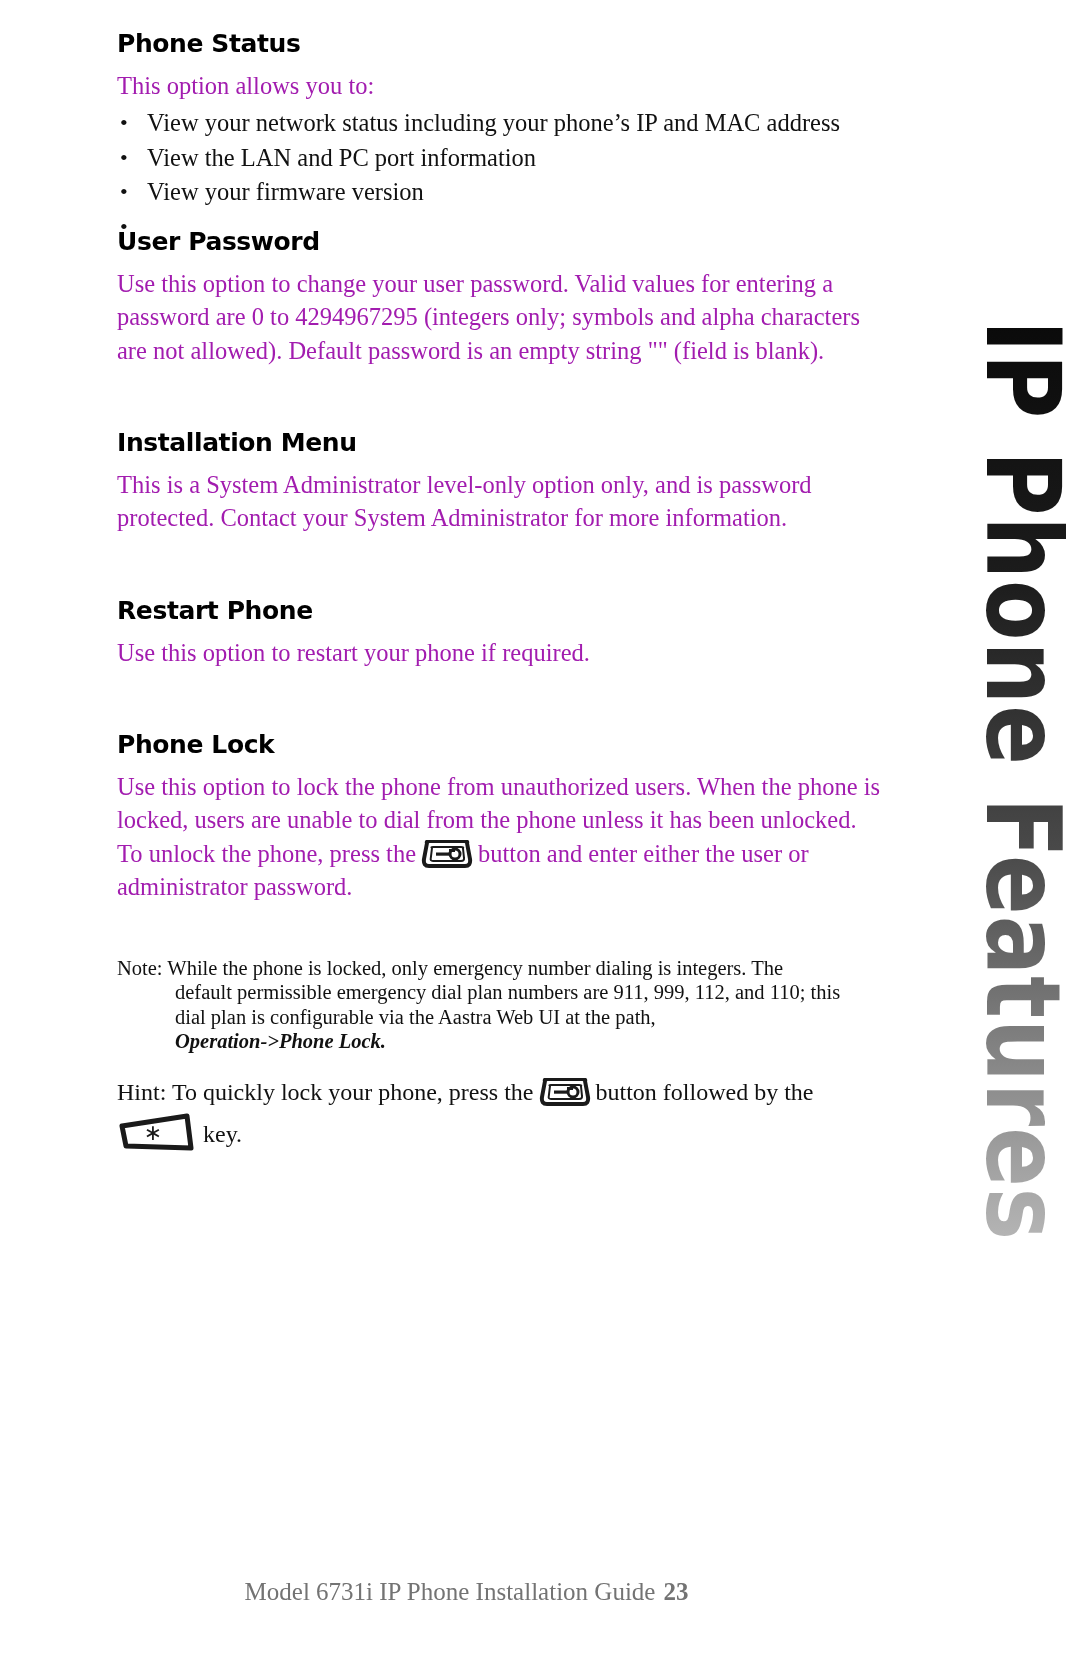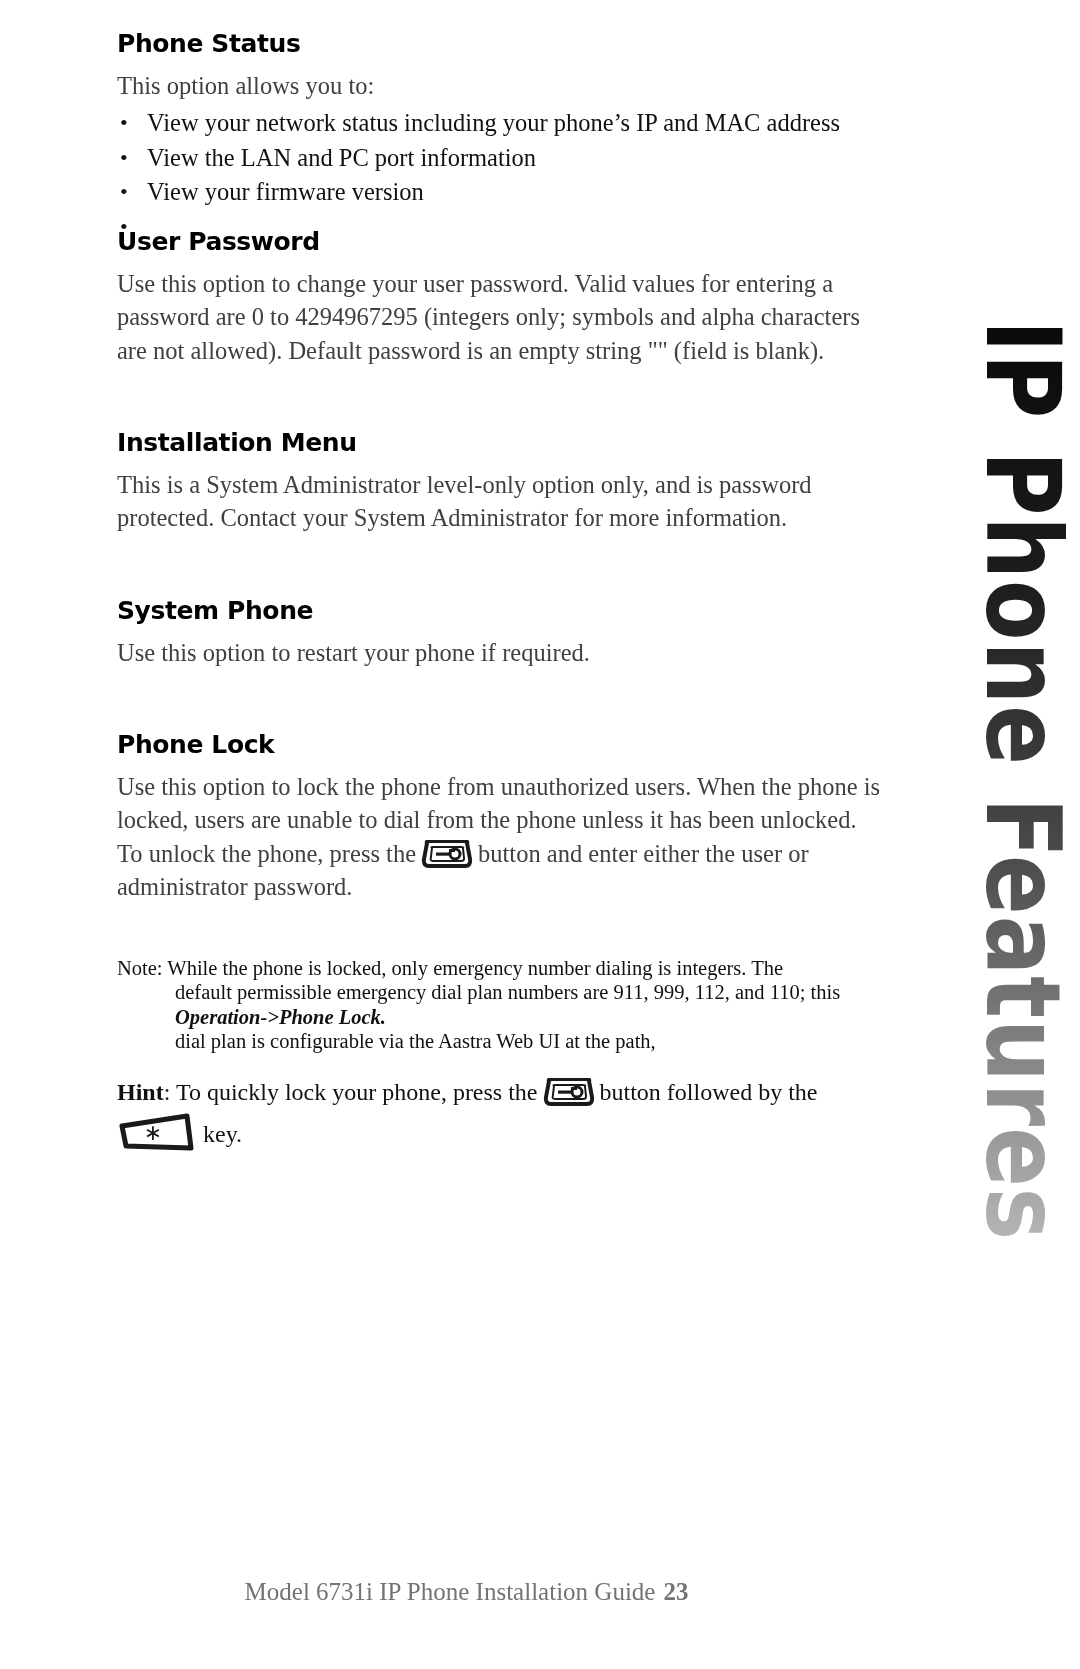--- a/index.html
+++ b/index.html
@@ -39,21 +39,21 @@
     margin: 0 0 10px 0;
     line-height: 1.15;
     color: #000;
   }
 
   p.body-text {
     font-family: "Liberation Serif", "DejaVu Serif", serif;
     font-size: 24.5px;
     line-height: 33.5px;
     margin: 0 16px 4px 0;
-    color: #404040;
+    color: #a21caf;
   }
 
   ul.bullets {
     list-style: none;
     margin: 2px 0 0 0;
     padding: 0;
   }
   ul.bullets li {
     font-family: "Liberation Serif", "DejaVu Serif", serif;
     font-size: 24.5px;
@@ -100,21 +100,21 @@
     font-style: italic;
     font-weight: bold;
   }
 
   .hint-block {
     font-family: "Liberation Serif", "DejaVu Serif", serif;
     font-size: 24px;
     line-height: 40px;
     color: #111;
   }
-  .hint-label { font-weight: bold; }
+  .hint-label { font-weight: normal; }
 
   
   .key-icon {
     display: inline-block;
     vertical-align: -6px;
     margin: 0 5px;
   }
   .key-icon svg { display: block; }
 
   .star-key {
@@ -202,21 +202,21 @@
     <h2 class="section-head">User Password</h2>
     <p class="body-text">Use this option to change your user password. Valid values for entering a password are 0 to 4294967295 (integers only; symbols and alpha characters are not allowed). Default password is an empty string "" (field is blank).</p>
 
     <div class="gap-xl"></div>
 
     <h2 class="section-head">Installation Menu</h2>
     <p class="body-text">This is a System Administrator level-only option only, and is password protected. Contact your System Administrator for more information.</p>
 
     <div class="gap-xl"></div>
 
-    <h2 class="section-head">System Phone</h2>
+    <h2 class="section-head">Restart Phone</h2>
     <p class="body-text">Use this option to restart your phone if required.</p>
 
     <div class="gap-xl"></div>
 
     <h2 class="section-head">Phone Lock</h2>
 
     <p class="body-text">
       <span>Use this option to lock the phone from unauthorized users.  When the phone is locked, users are unable to dial from the phone unless it has been unlocked.  To unlock the phone, press the</span><span class="key-icon"><svg width="52" height="28" viewBox="0 0 52 28">
           <path d="M6,3 Q5,1 9,1 L43,1 Q47,1 46,3 L49,19 Q50,26 44,26 L8,26 Q2,26 3,19 Z" fill="none" stroke="#1a1a1a" stroke-width="4" stroke-linejoin="round"></path>
           <path d="M11,8 Q9.5,7 12,7 L40,7 Q43,7 42,8.5 L43,18 Q43.5,21 40,21 L12,21 Q9,21 9.8,18 Z" fill="none" stroke="#1a1a1a" stroke-width="2" stroke-linejoin="round"></path>
@@ -225,22 +225,22 @@
           <rect x="28" y="9" width="6" height="3" fill="#1a1a1a"></rect>
         </svg></span><span>button and enter either the user or administrator password.</span>
     </p>
 
     <div class="gap-lg"></div>
 
     <div class="note-block">
       <span class="note-body"><span class="note-label">Note:</span>
         <span>While the phone is locked, only emergency number dialing is integers.  The</span></span>
       <span class="note-indent">default permissible emergency dial plan numbers are 911, 999, 112, and 110; this</span>
+      <span class="note-indent">dial plan is configurable via the Aastra Web UI at the path,</span>
       <span class="note-indent note-path">Operation-&gt;Phone Lock.</span>
-      <span class="note-indent">dial plan is configurable via the Aastra Web UI at the path,</span>
     </div>
 
     <div class="gap-sm"></div>
 
     <div class="hint-block">
       <span class="hint-label">Hint</span><span>:</span>
       <span>To quickly lock your phone, press the</span><span class="key-icon"><svg width="52" height="28" viewBox="0 0 52 28">
           <path d="M6,3 Q5,1 9,1 L43,1 Q47,1 46,3 L49,19 Q50,26 44,26 L8,26 Q2,26 3,19 Z" fill="none" stroke="#1a1a1a" stroke-width="4" stroke-linejoin="round"></path>
           <path d="M11,8 Q9.5,7 12,7 L40,7 Q43,7 42,8.5 L43,18 Q43.5,21 40,21 L12,21 Q9,21 9.8,18 Z" fill="none" stroke="#1a1a1a" stroke-width="2" stroke-linejoin="round"></path>
           <rect x="15" y="12.5" width="15" height="3.2" fill="#1a1a1a"></rect>

